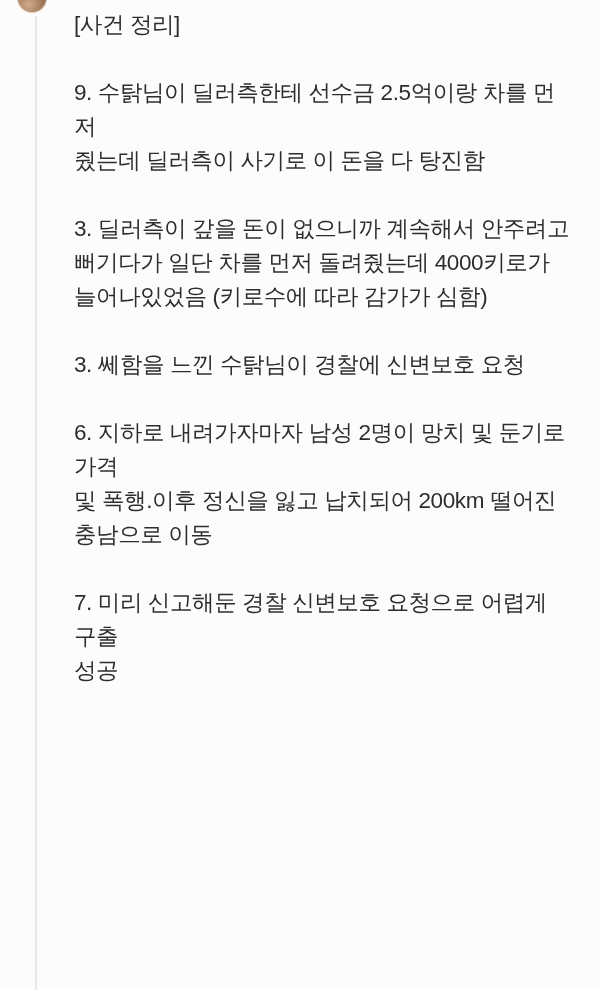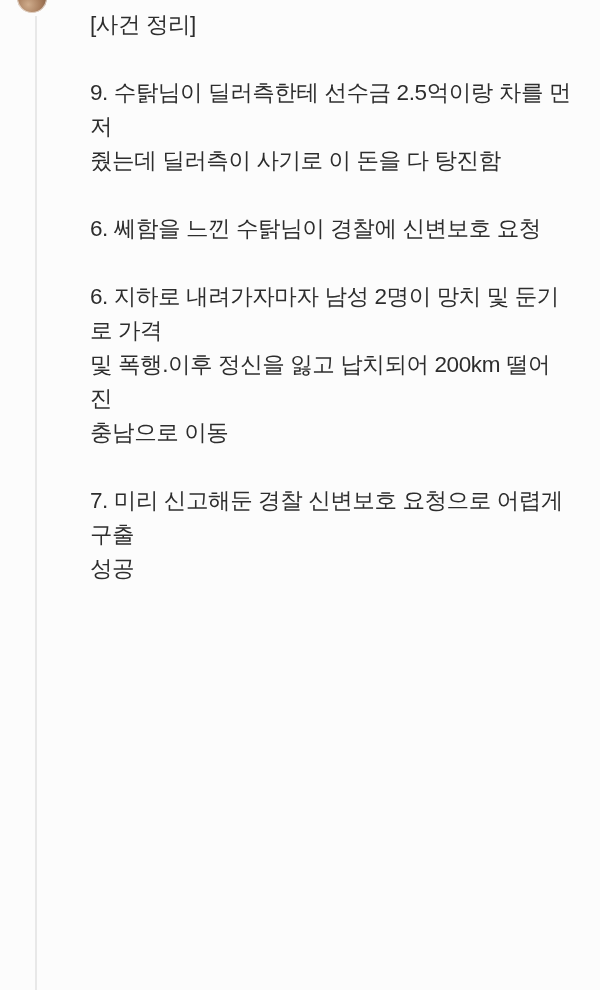--- a/index.html
+++ b/index.html
@@ -36,34 +36,37 @@
     position: absolute;
     left: 74px;
     top: 8px;
     width: 498px;
     color: #2d2d2d;
     font-size: 22.5px;
     line-height: 34px;
     letter-spacing: -0.4px;
   }
   .content p {
-    margin: 0 0 34px 16px;
+    margin: 0 0 34px 0;
     white-space: pre-line;
   }
 </style>
 </head>
 <body>
 
 <div class="avatar"></div>
 <div class="thread-line"></div>
 
 <div class="content">
   <p>[사건 정리]</p>
   <p>9. 수탉님이 딜러측한테 선수금 2.5억이랑 차를 먼저
 줬는데 딜러측이 사기로 이 돈을 다 탕진함</p>
-  <p>6. 쎄함을 느낀 수탉님이 경찰에 신변보호 요청</p>
+  <p>3. 딜러측이 갚을 돈이 없으니까 계속해서 안주려고
+뻐기다가 일단 차를 먼저 돌려줬는데 4000키로가
+늘어나있었음 (키로수에 따라 감가가 심함)</p>
+  <p>3. 쎄함을 느낀 수탉님이 경찰에 신변보호 요청</p>
   <p>6. 지하로 내려가자마자 남성 2명이 망치 및 둔기로 가격
 및 폭행.이후 정신을 잃고 납치되어 200km 떨어진
 충남으로 이동</p>
   <p>7. 미리 신고해둔 경찰 신변보호 요청으로 어렵게 구출
 성공</p>
 
 </div>
 
 </body></html>

